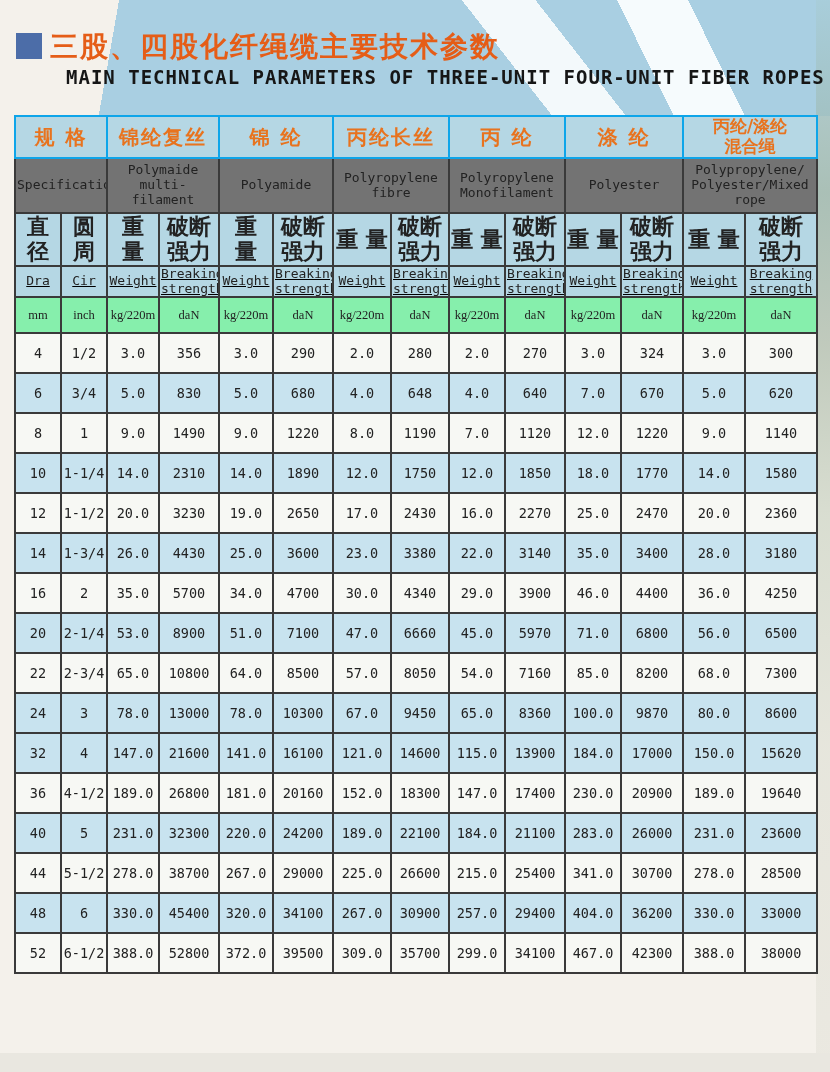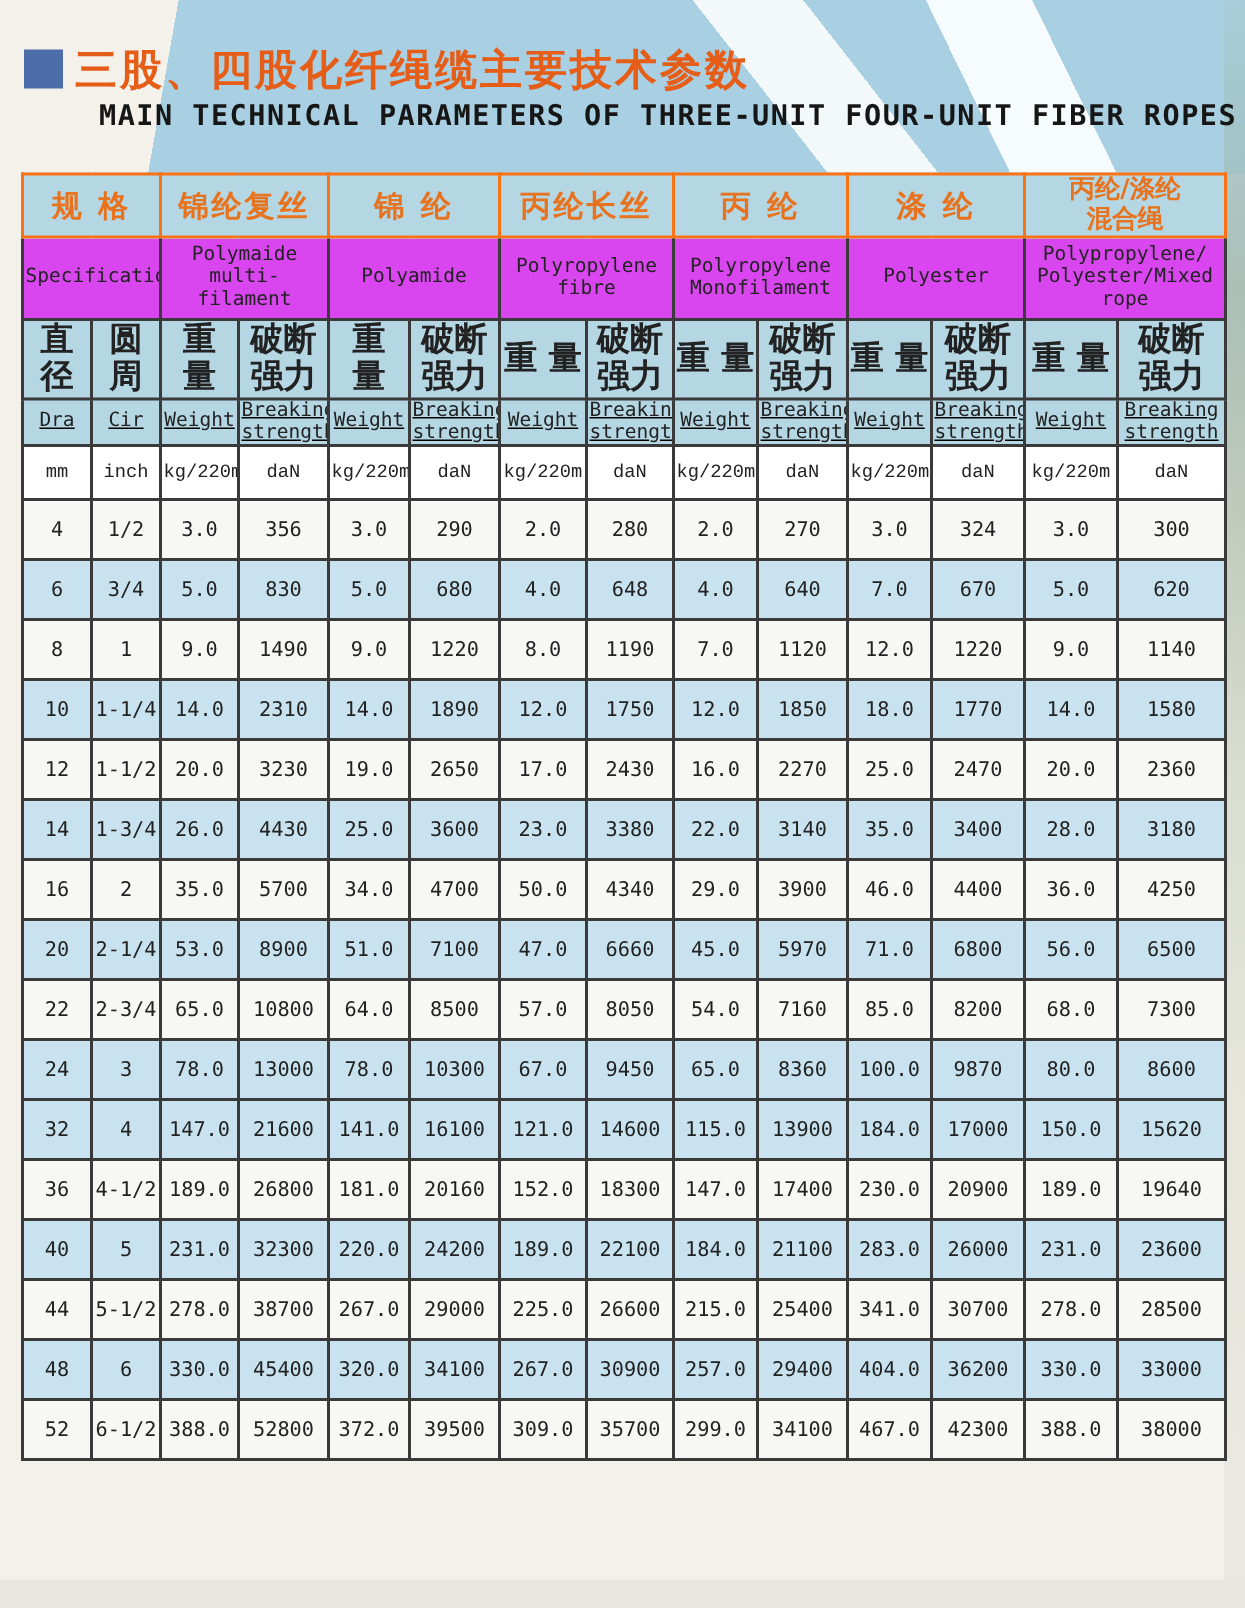--- a/index.html
+++ b/index.html
@@ -24,30 +24,30 @@
   .title-zh{position:absolute;left:50px;top:28px;margin:0;font-size:28px;font-weight:bold;color:#e55d17;
     letter-spacing:2px;white-space:nowrap;}
   .title-en{position:absolute;left:62px;top:62px;margin:4px;font-size:19px;font-weight:bold;color:#161616;
     font-family:"DejaVu Sans Mono","Liberation Mono",monospace;letter-spacing:1px;white-space:nowrap;}
 
   
   table.spec{position:absolute;left:14px;top:115px;width:802px;border-collapse:collapse;table-layout:fixed;
     background:#b5d7e4;}
   table.spec td{border:2px solid #3a3a3a;text-align:center;vertical-align:middle;padding:0 1px;
     white-space:pre-line;color:#222;line-height:1.15;overflow:hidden;}
-  tr.r-zh td{border:2px solid #f97316;color:#e8731e;font-weight:bold;font-size:20px;background:#b5d7e4;letter-spacing:2px;}
+  tr.r-zh td{border:2px solid #0ea5e9;color:#e8731e;font-weight:bold;font-size:20px;background:#b5d7e4;letter-spacing:2px;}
   tr.r-zh{height:42px;}
   tr.r-en{height:55px;}
-  tr.r-en td{font-size:13px;background:#d946ef;font-family:"DejaVu Sans Mono","Liberation Mono",monospace;}
+  tr.r-en td{font-size:13px;background:#737373;font-family:"DejaVu Sans Mono","Liberation Mono",monospace;}
   tr.r-subzh{height:45px;}
   tr.r-subzh td{font-weight:bold;font-size:22px;background:#b5d7e4;}
   tr.r-suben{height:26px;text-decoration:underline;}
   tr.r-suben td{font-size:13px;background:#b5d7e4;font-family:"DejaVu Sans Mono","Liberation Mono",monospace;}
   tr.r-units{height:36px;}
-  tr.r-units td{font-size:12.5px;background:#ffffff;font-family:Liberation Mono, monospace;}
+  tr.r-units td{font-size:12.5px;background:#86efac;font-family:Liberation Serif, serif;}
   tr.r-data{height:40px;}
   tr.r-data td{font-size:13.5px;font-family:"DejaVu Sans Mono","Liberation Mono",monospace;}
   tr.shade-w td{background:#f7f8f4;}
   tr.shade-b td{background:#c8e3ef;}
 </style>
 </head>
 <body>
 
 <div class="page">
   <div class="deco-top"></div>
@@ -258,21 +258,21 @@
           <td>28.0</td>
           <td>3180</td>
         </tr>
         <tr class="r-data shade-w">
           <td>16</td>
           <td>2</td>
           <td>35.0</td>
           <td>5700</td>
           <td>34.0</td>
           <td>4700</td>
-          <td>50.0</td>
+          <td>30.0</td>
           <td>4340</td>
           <td>29.0</td>
           <td>3900</td>
           <td>46.0</td>
           <td>4400</td>
           <td>36.0</td>
           <td>4250</td>
         </tr>
         <tr class="r-data shade-b">
           <td>20</td>

